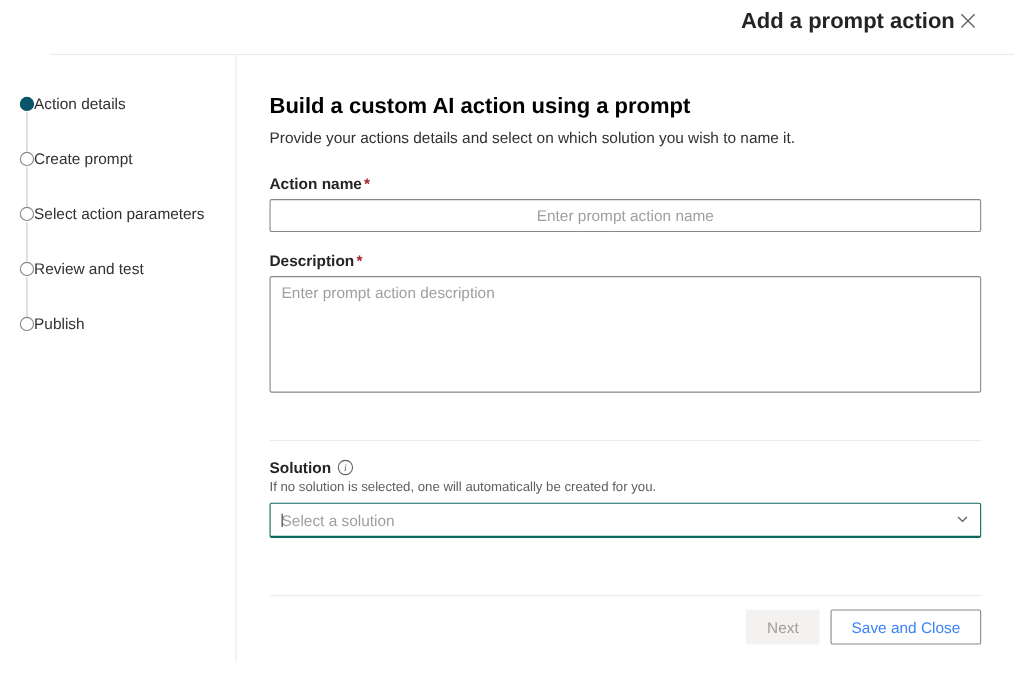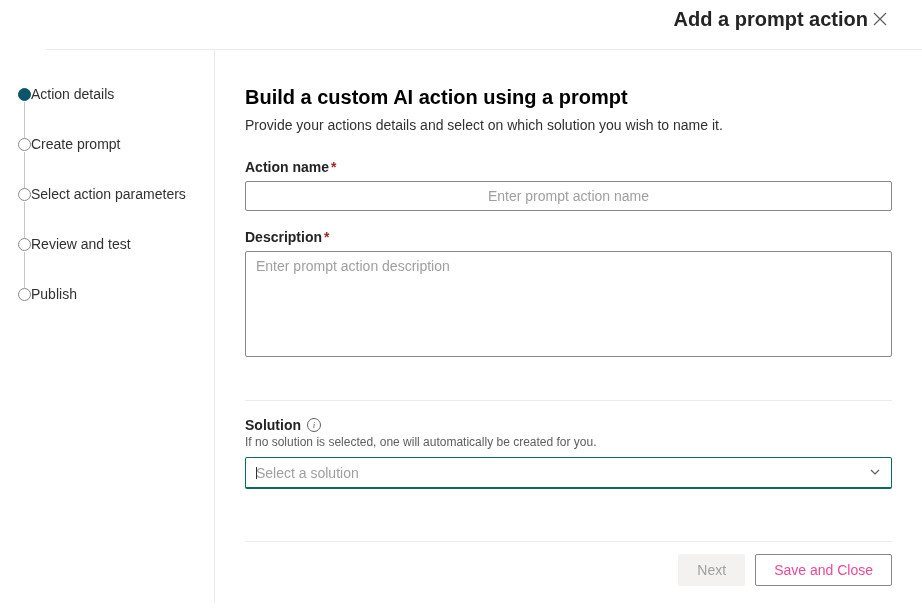--- a/index.html
+++ b/index.html
@@ -194,21 +194,21 @@
     }
     .btn {
       height: 32px;
       padding: 0 18px;
       border: 1px solid #8a8886;
       border-radius: 2px;
       background: #fff;
       font-family: inherit;
       font-size: 14px;
       cursor: pointer;
-      color: #ec4899;
+      color: #3b82f6;
     }
     .btn.disabled {
       background: #f3f2f1;
       border-color: #f3f2f1;
       color: #a19f9d;
       cursor: default;
     }
   </style>
 </head>
 <body>

